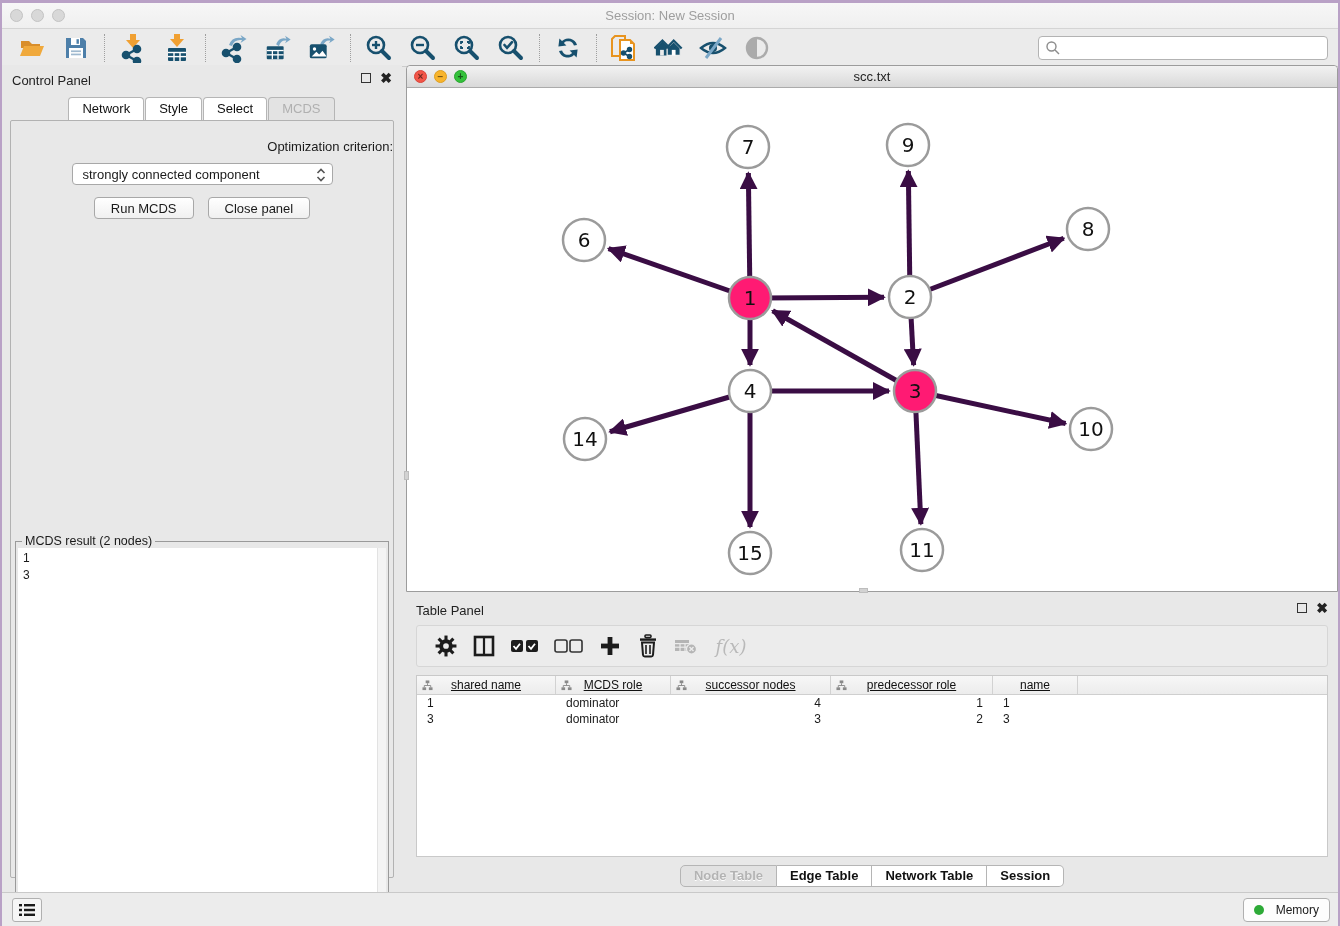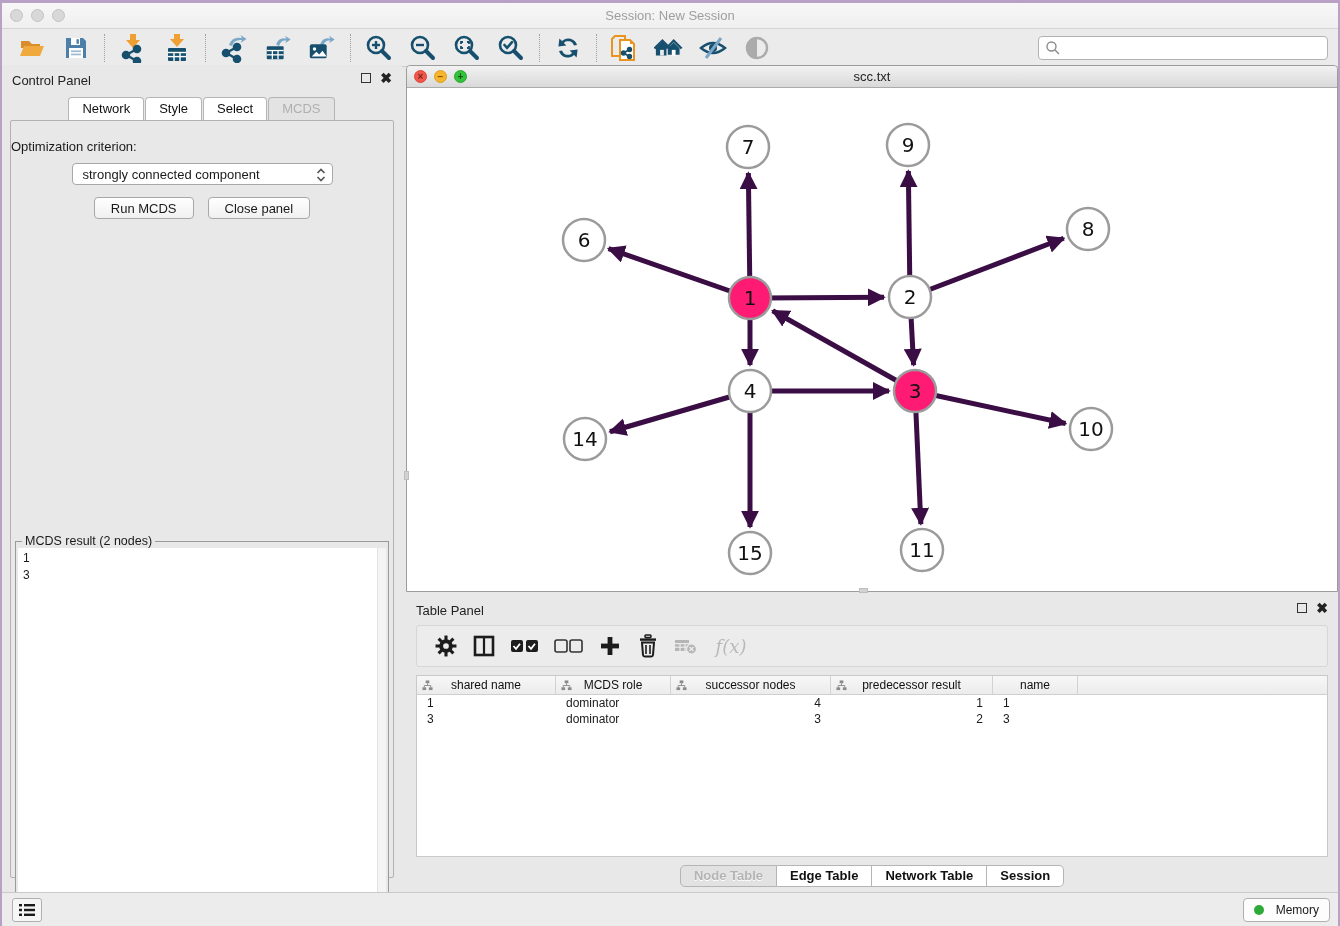--- a/index.html
+++ b/index.html
@@ -30,21 +30,21 @@
   .panel-head .ph-title { font-size:13px; color:#222; }
   .panel-icons { position:absolute; right:10px; top:8px; display:flex; gap:9px; align-items:center; }
   .float-box { width:10px; height:10px; border:1.6px solid #333; }
   .close-x { font-size:14px; font-weight:bold; color:#222; line-height:10px; }
   .cp-tabs { display:flex; justify-content:center; margin-top:2px; }
   .cp-tab { padding:3px 13px 4px; border:1px solid #b5b5b5; border-bottom:none; background:#ffffff;
     font-size:13px; margin-right:1px; border-radius:4px 4px 0 0; color:#111; }
   .cp-tab.selected { background:#e3e3e3; color:#b0b0b0; }
   .cp-content { position:absolute; left:8px; top:55px; width:384px; height:758px;
     border:1px solid #b2b2b2; border-radius:2px; background:#e8e8e8; }
-  .opt-label { text-align:left; margin-top:18px; font-size:13px; }
+  .opt-label { text-align:right; margin-top:18px; font-size:13px; }
   .selectbox { position:relative; margin:9px auto 0; width:261px; height:22px; background:#ffffff;
     border:1px solid #a8a8a8; border-radius:4px; display:flex; align-items:center; padding:0 22px 0 10px; font-size:13px; }
   .selectbox .spin { position:absolute; right:6px; top:3px; }
   .btn-row { display:flex; justify-content:center; gap:14px; margin-top:12px; }
   .pbtn { height:22px; padding:0 16px; background:linear-gradient(#ffffff,#f0f0f0); border:1px solid #a8a8a8;
     border-radius:4px; font-size:13px; display:flex; align-items:center; }
   .result-box { position:absolute; left:4px; top:420px; width:374px; height:382px;
     border:1px solid #9a9a9a; background:#e8e8e8; }
   .result-legend { position:absolute; left:6px; top:-8px; background:#e8e8e8; padding:0 3px; font-size:12.5px; }
   .result-inner { position:absolute; left:2px; top:6px; right:2px; bottom:2px; background:#ffffff;
@@ -66,21 +66,21 @@
   
   .table-panel { position:absolute; left:404px; top:594px; width:932px; height:293px; background:#e8e8e8; }
   .tp-toolbar { position:absolute; left:10px; top:28px; width:912px; height:42px; background:#ececec;
     border:1px solid #d6d6d6; border-radius:3px; display:flex; align-items:center; padding-left:10px; }
   .tp-icon { width:26px; height:26px; margin:0 6px; display:flex; align-items:center; justify-content:center; }
   .fx { font-family:"DejaVu Serif",serif; font-style:italic; font-size:18px; color:#b9b9b9; }
   .grid-table { position:absolute; left:10px; top:78px; width:912px; height:182px; background:#ffffff;
     border:1px solid #c9c9c9; }
   .gt-head { display:flex; height:19px; background:linear-gradient(#f7f7f7,#ececec); border-bottom:1px solid #cfcfcf; }
   .gt-hcell { position:relative; display:flex; align-items:center; justify-content:center;
-    border-right:1px solid #d2d2d2; font-size:12px; color:#111; }
+    border-right:1px solid #d2d2d2; font-size:12px; color:#111;text-decoration:underline; }
   .gt-hcell .hicon { position:absolute; left:5px; top:4px; }
   .gt-row { display:flex; height:16px; font-size:12px; }
   .gt-cell { padding:1px 10px 0; }
   .tp-tabs { position:absolute; left:0; right:0; top:268px; display:flex; justify-content:center; }
   .tp-tab { padding:2px 13px 3px; background:#ffffff; border:1px solid #b5b5b5; border-left:none;
     font-size:13px; font-weight:bold; color:#111; }
   .tp-tab:first-child { border-left:1px solid #b5b5b5; border-radius:5px 0 0 5px; }
   .tp-tab:last-child { border-radius:0 5px 5px 0; }
   .tp-tab.selected { background:#e2e2e2; color:#b3b3b3; text-shadow:0 1px 0 #fff; }
 
@@ -507,21 +507,21 @@
           </div>
           <div class="gt-hcell" style="width: 162px;">
             <svg class="hicon" width="11" height="11" viewBox="0 0 12 12">
               <g fill="#8a8a8a">
                 <rect x="4" y="0.5" width="4" height="3"></rect>
                 <rect x="0.5" y="8" width="4" height="3"></rect>
                 <rect x="7.5" y="8" width="4" height="3"></rect>
                 <path d="M6 3.5 v2.5 M2.5 8 v-2 h7 v2" fill="none" stroke="#8a8a8a" stroke-width="1"></path>
               </g>
             </svg>
-            <span>predecessor result</span>
+            <span>predecessor role</span>
           </div>
           <div class="gt-hcell" style="width: 85px;">
             <span>name</span>
           </div>
         </div>
       <div id="gt-body">
           <div class="gt-row">
             <div class="gt-cell" style="width: 139px; text-align: left;">1</div>
             <div class="gt-cell" style="width: 115px; text-align: left;">dominator</div>
             <div class="gt-cell" style="width: 160px; text-align: right;">4</div>

